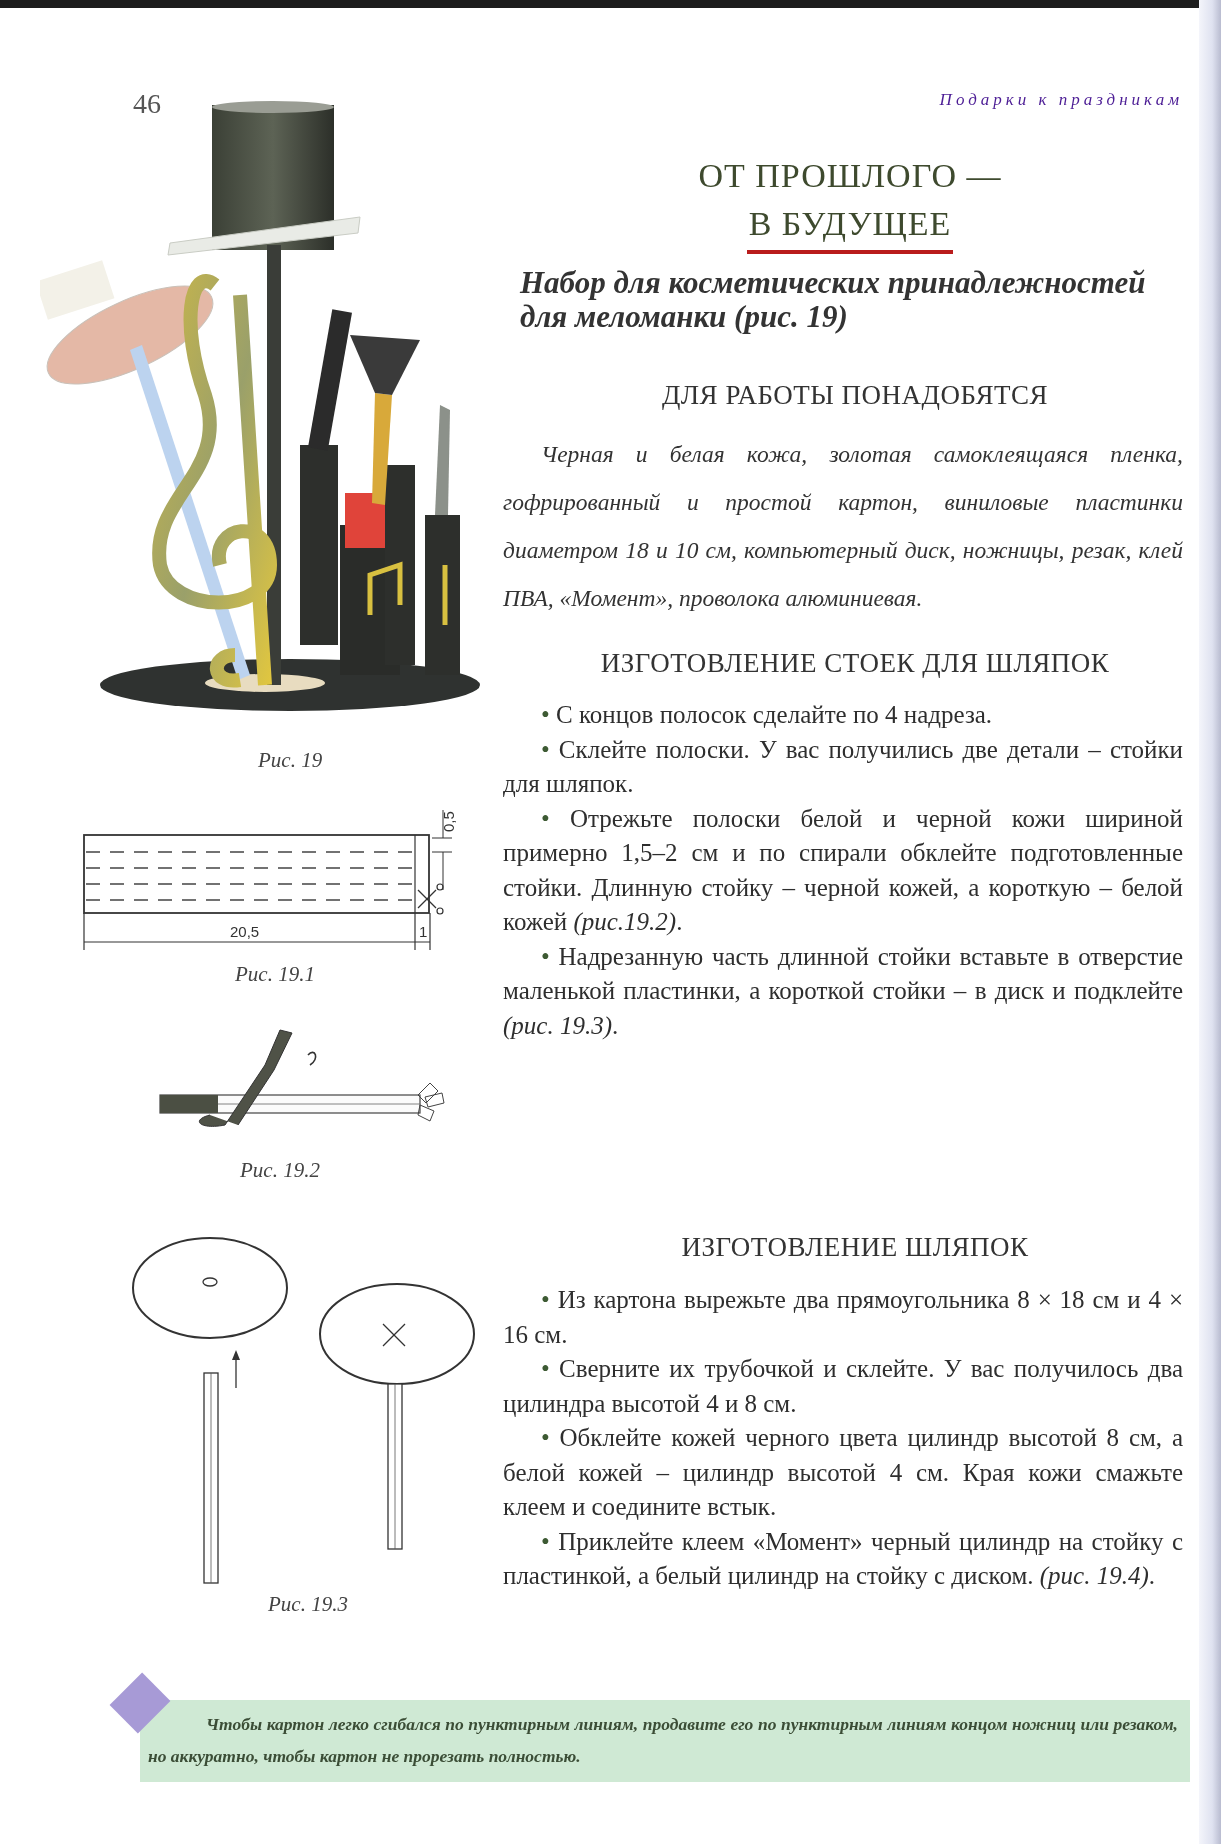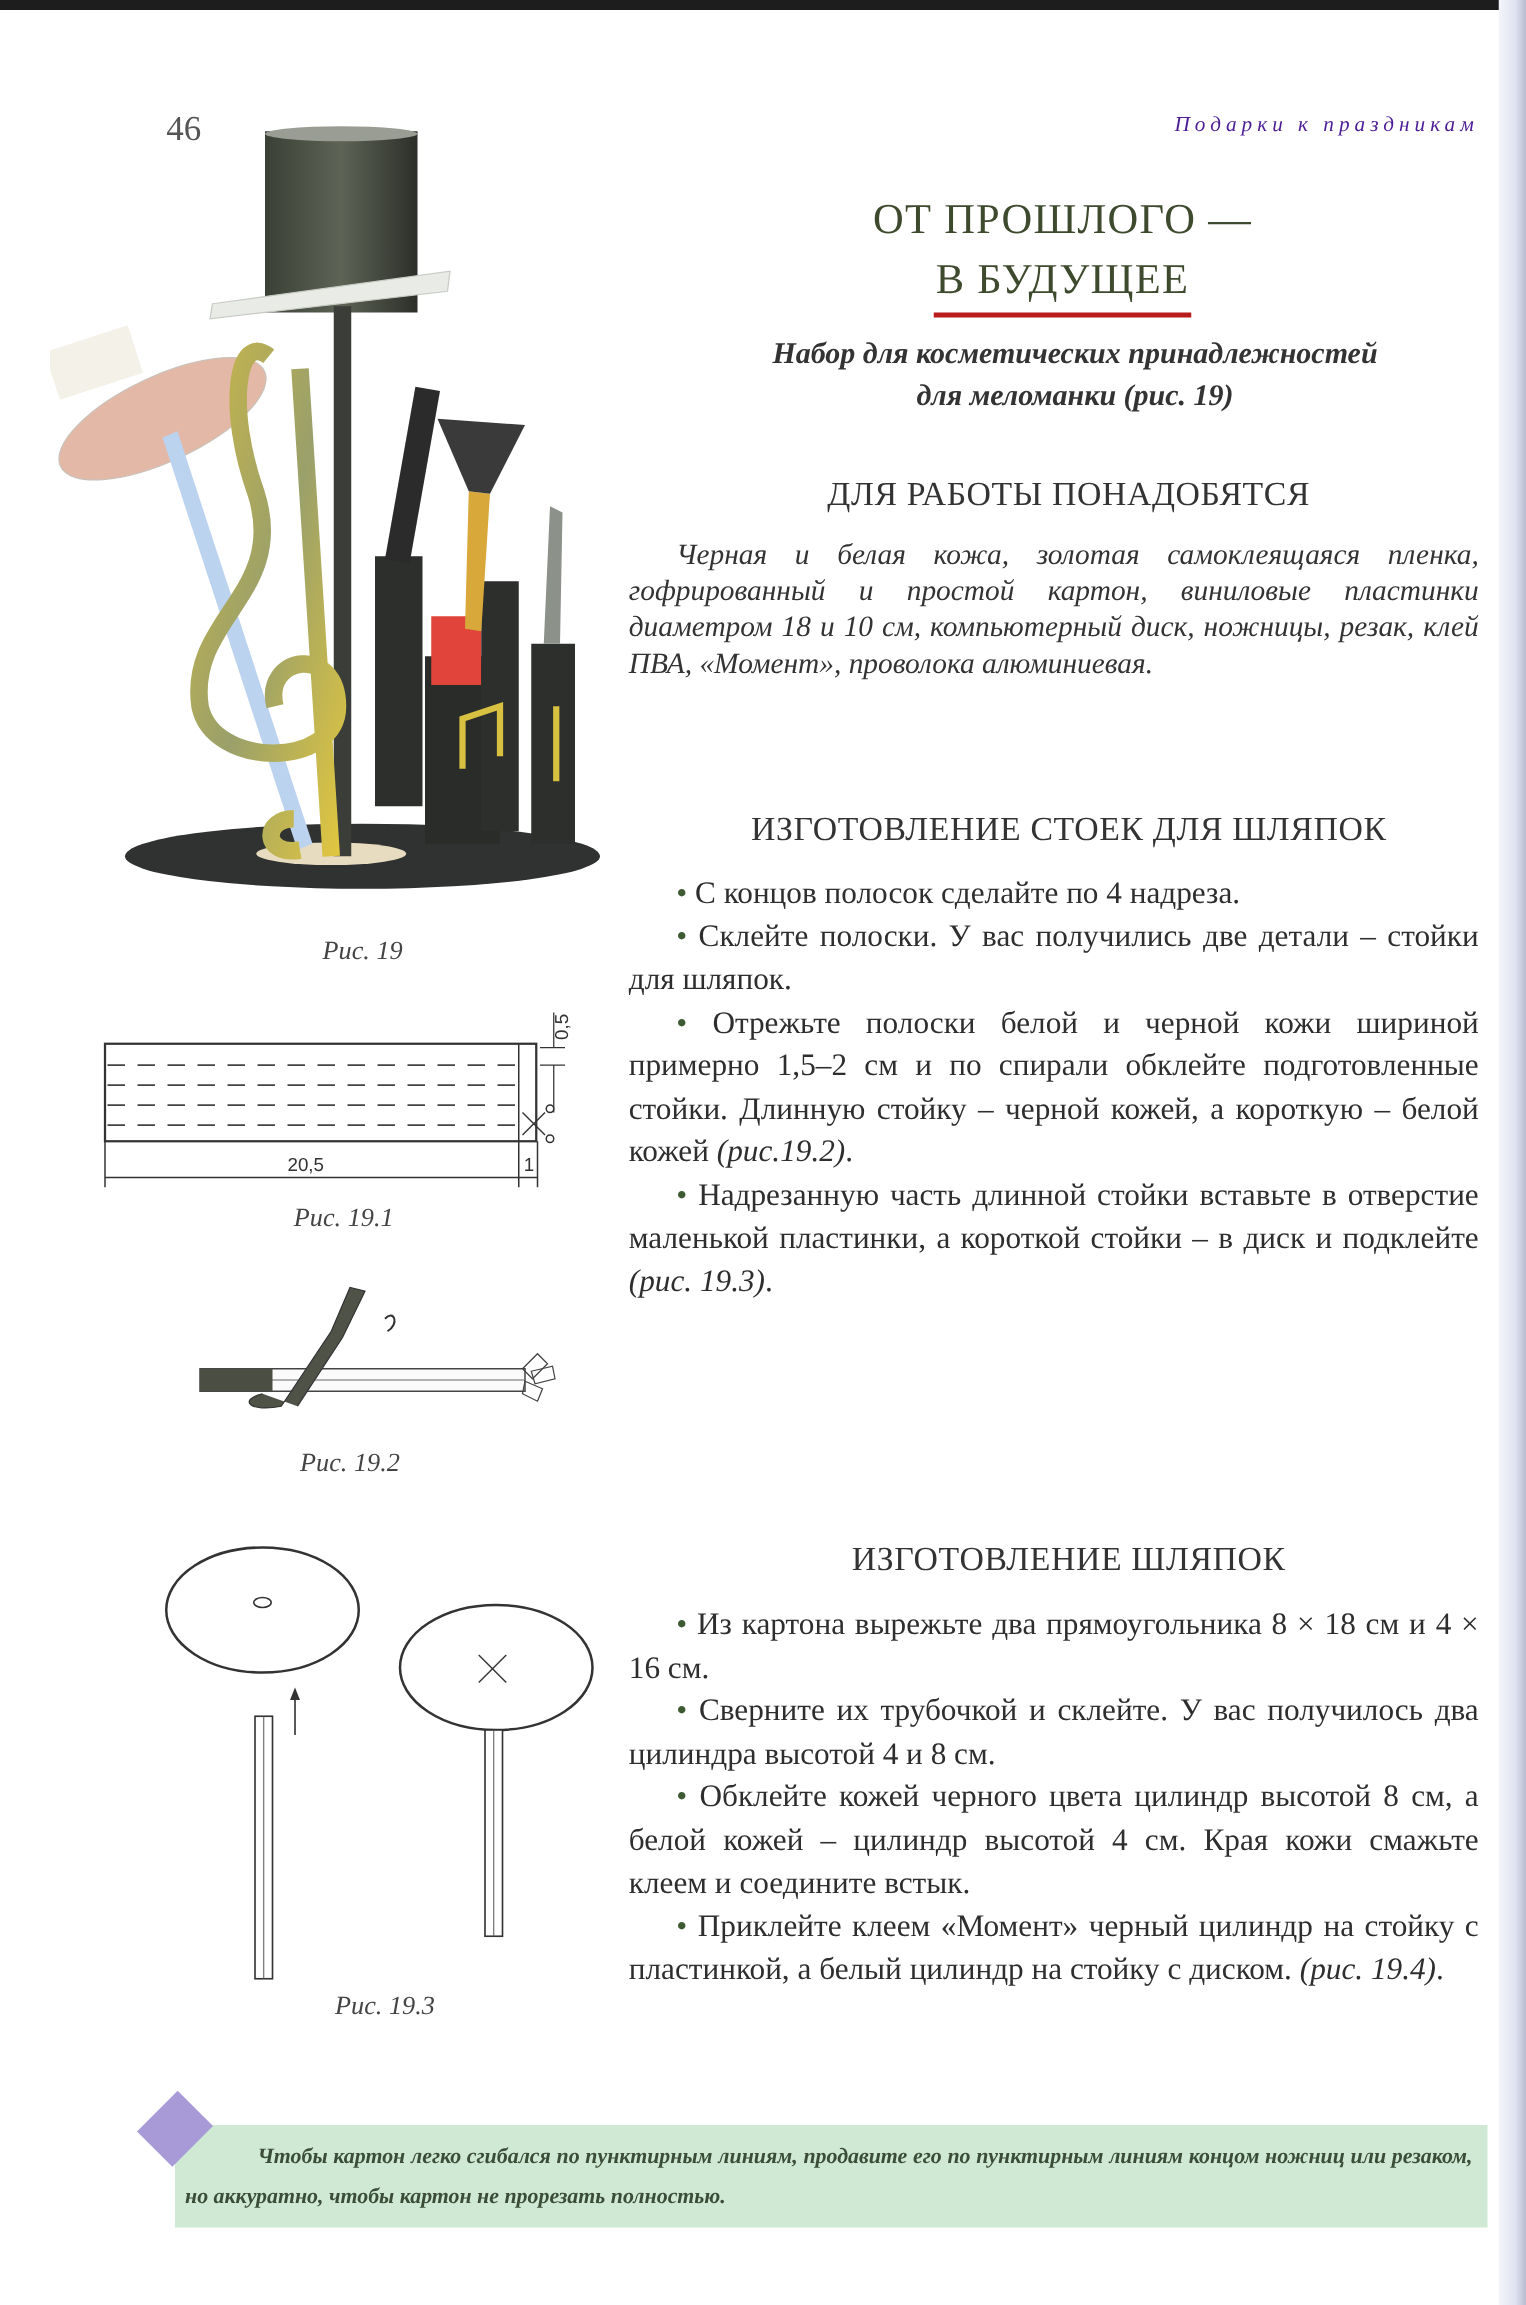--- a/index.html
+++ b/index.html
@@ -10,28 +10,28 @@
     color: #2a2a2a;
   }
   .topbar { position: absolute; left: 0; top: 0; width: 1221px; height: 8px; background: #1d1d1d; }
   .spine { position: absolute; right: 0; top: 0; width: 22px; height: 1844px;
     background: linear-gradient(to right, #f4f5fb 0%, #dfe2f0 60%, #b9bcd0 100%); }
   .page-number { position: absolute; left: 133px; top: 88px; font-size: 28px; color: #555; }
   .running-head { position: absolute; right: 38px; top: 90px; font-style: italic; font-size: 17px; letter-spacing: 4px; color: #4c1d95; }
 
   .title { position: absolute; left: 580px; width: 540px; top: 152px; text-align: center; font-size: 34px; color: #3e4a2e; letter-spacing: 1px; line-height: 48px; }
   .title .l2 { display: inline-block; border-bottom: 4px solid #b91c1c; padding: 0 2px 2px; }
-  .subtitle { position: absolute; left: 520px; width: 680px; top: 266px; text-align: center; font-style: italic; font-weight: bold; font-size: 24px; line-height: 34px; color: #333; }
+  .subtitle { position: absolute; left: 520px; width: 680px; top: 266px; text-align: left; font-style: italic; font-weight: bold; font-size: 31px; line-height: 34px; color: #333; }
 
   .section-heading { position: absolute; left: 505px; width: 700px; text-align: center; font-size: 27px; color: #333; letter-spacing: 0.5px; }
   .h-materials { top: 380px; }
   .h-stands { top: 648px; }
   .h-hats { top: 1232px; }
 
-  .materials { position: absolute; left: 503px; width: 680px; top: 430px; font-style: italic; font-size: 23.5px; line-height: 29px; text-align: justify; text-indent: 38px; color: #333; }
+  .materials { position: absolute; left: 503px; width: 680px; top: 430px; font-style: italic; font-size: 23.5px; line-height: 48px; text-align: justify; text-indent: 38px; color: #333; }
 
   .body-block { position: absolute; left: 503px; width: 680px; font-size: 25px; line-height: 34.5px; text-align: justify; color: #2e2e2e; }
   .body-block p { margin: 0; text-indent: 38px; }
   .bullet { color: #3d5a33; }
   .ref { font-style: italic; }
   .stands-body { top: 698px; }
   .hats-body { top: 1283px; }
 
   .tip-box { position: absolute; left: 140px; top: 1700px; width: 1050px; height: 82px; background: #cfe9d4; }
   .tip-diamond { position: absolute; left: 120px; top: 1683px; width: 40px; height: 40px; background: #a79ad6; transform: rotate(45deg) scaleY(1.15); }

